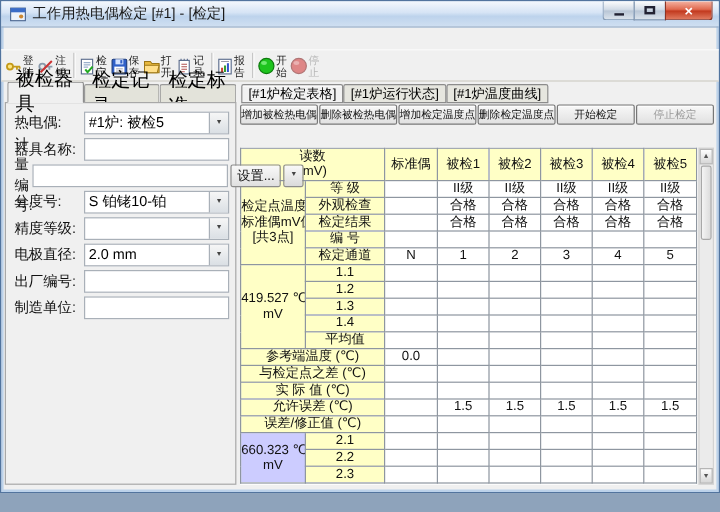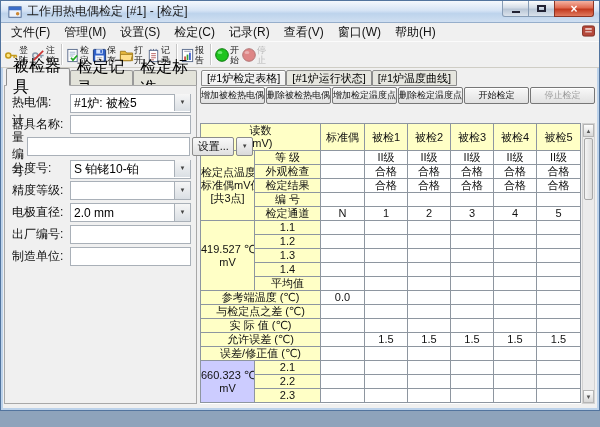--- a/index.html
+++ b/index.html
@@ -111,39 +111,20 @@
       <span class="wbtn">
           <span class="g-min"></span>
         </span>
       <span class="wbtn">
           <span class="g-max"></span>
         </span>
       <span class="wbtn close">×</span>
     </span>
   </div>
 
-  <div class="menubar">
-    <span class="mitems">
-        <span class="menu-item">文件(F)</span>
-        <span class="menu-item">管理(M)</span>
-        <span class="menu-item">设置(S)</span>
-        <span class="menu-item">检定(C)</span>
-        <span class="menu-item">记录(R)</span>
-        <span class="menu-item">查看(V)</span>
-        <span class="menu-item">窗口(W)</span>
-        <span class="menu-item">帮助(H)</span>
-      </span>
-    <span class="mdi-btn">
-      <svg width="13" height="12" viewBox="0 0 14 12">
-          <rect x="0.5" y="0.5" width="13" height="11" rx="2" fill="#b5483a" stroke="#7d2a20"></rect>
-          <rect x="3.5" y="3" width="7" height="1.6" fill="#fff" opacity="0.85"></rect>
-          <rect x="3.5" y="6" width="7" height="1.6" fill="#fff" opacity="0.6"></rect>
-        </svg>
-    </span>
-  </div>
 
   <div class="toolbar">
       <div class="tbtn">
         <span class="ticon">
           <svg width="15" height="15" viewBox="0 0 16 16">
             <circle cx="4.6" cy="8" r="2.7" fill="#ffe680" stroke="#c49a1a" stroke-width="1.6"></circle>
             <path d="M7.4 8h6.1M10.8 8v2.7M13.2 8v2" stroke="#c49a1a" stroke-width="1.6" fill="none"></path>
           </svg>
         </span>
         <span class="tlabel">登陆</span>

